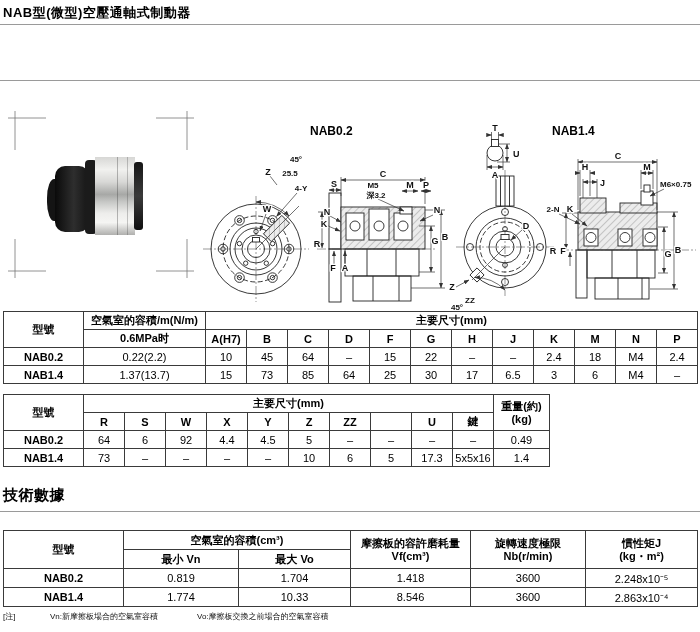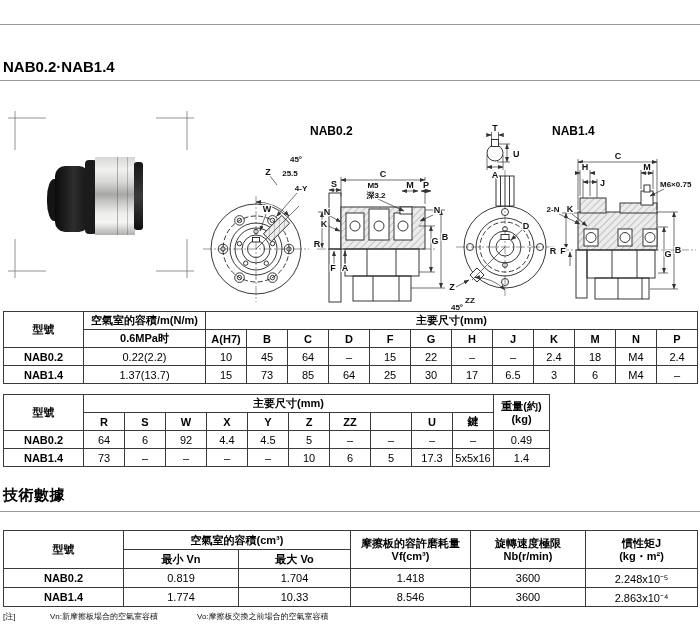--- a/index.html
+++ b/index.html
@@ -41,23 +41,23 @@
   .t2{left:3px;top:394px;width:546px;} .t2 tr{height:18px;}
   .t3{left:3px;top:530px;width:694px;} .t3 tr{height:19px;}
   .foot{position:absolute;top:611px;font-size:8px;color:#111;}
   .foot.fp{left:3px;} .foot.fvn{left:50px;} .foot.fvo{left:197px;}
 </style>
 </head>
 <body>
 
 <div class="page">
 
+  <div class="h-title">NAB型(微型)空壓通軸式制動器</div>
   <div class="hr" style="top:24px"></div>
 
-  <div class="h-model">NAB0.2·NAB1.4</div>
   <div class="hr" style="top:80px"></div>
 
   <div class="photo">
     <div class="p-knob"></div>
     <div class="p-boot"></div>
     <div class="p-ring"></div>
     <div class="p-metal"></div>
     <div class="p-end"></div>
   </div>
 

